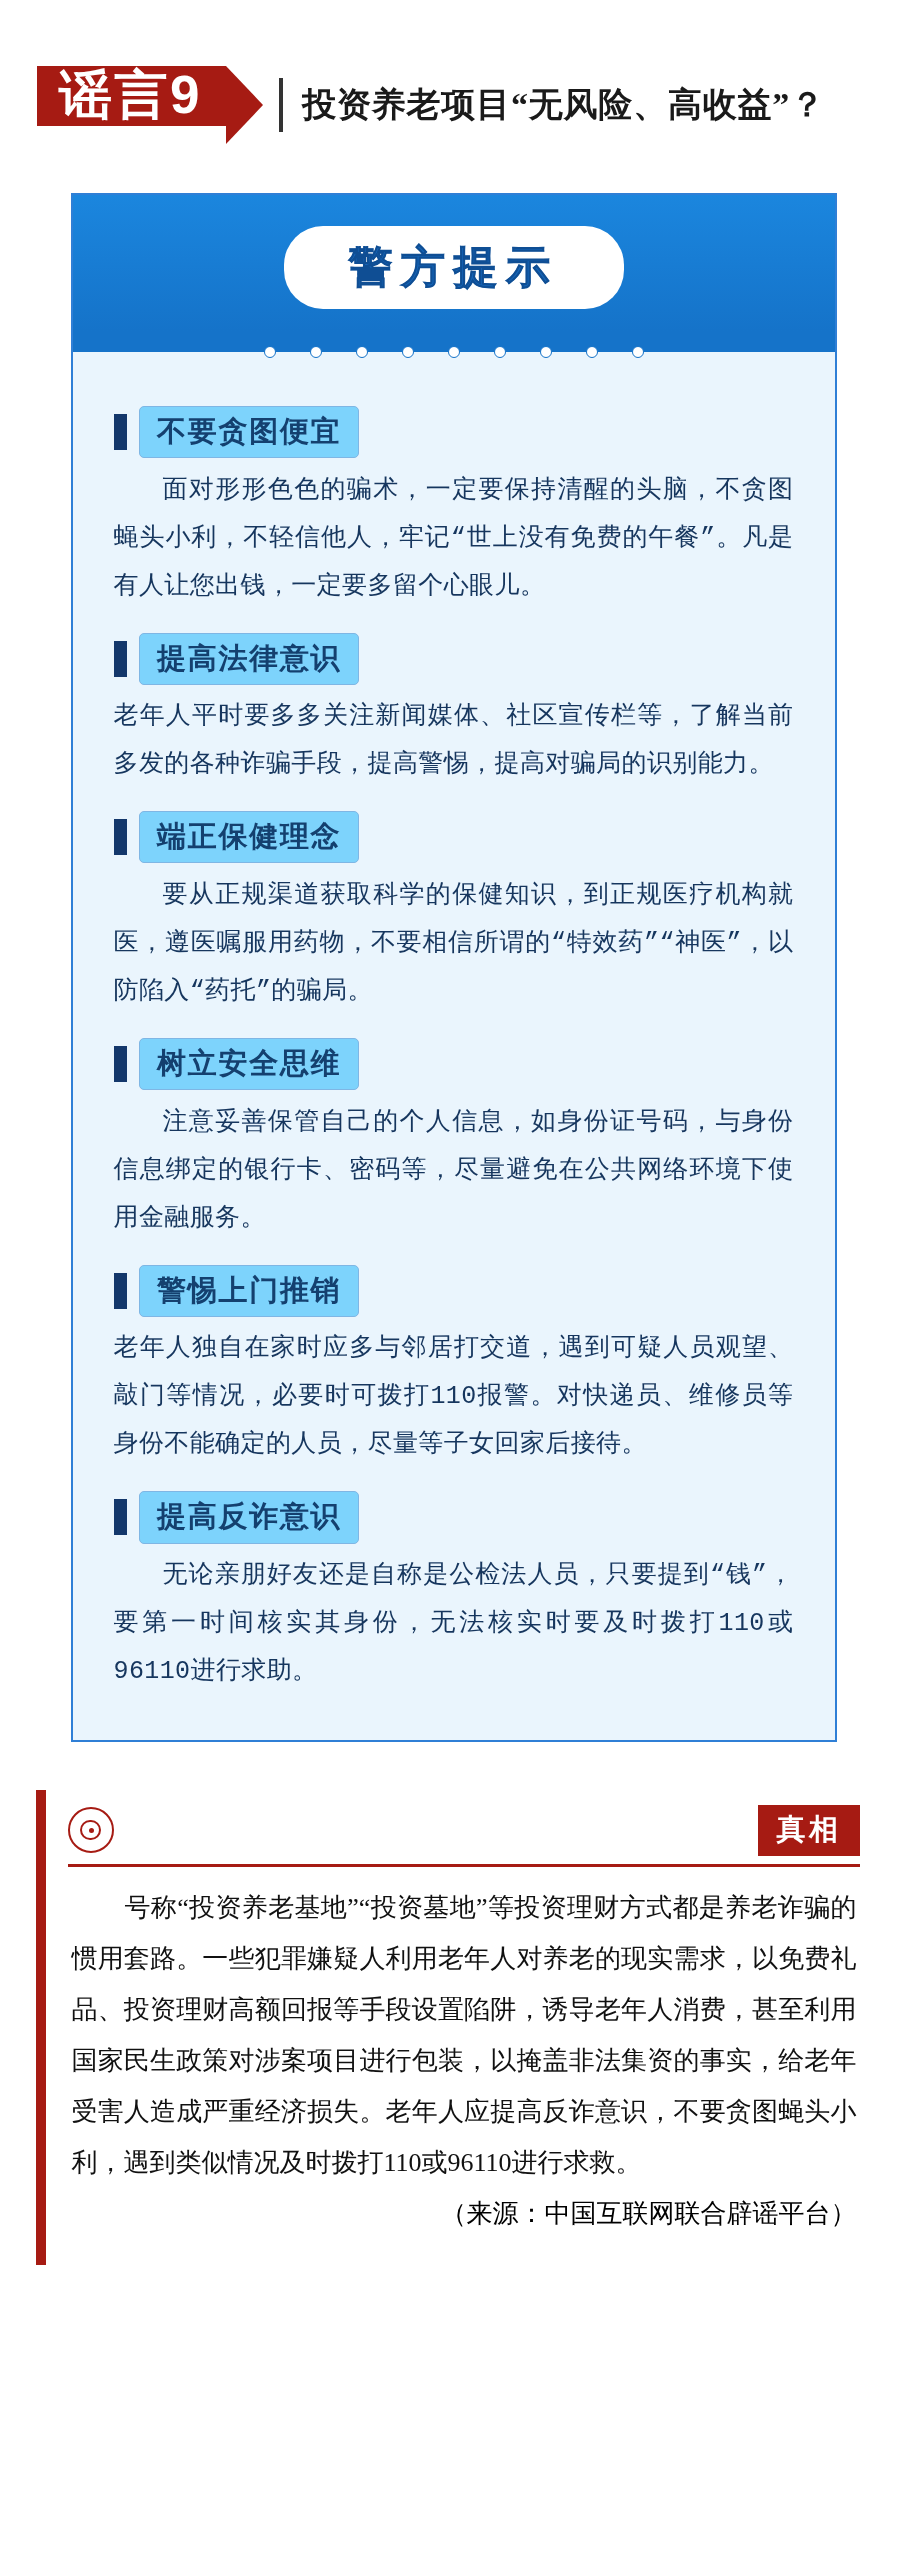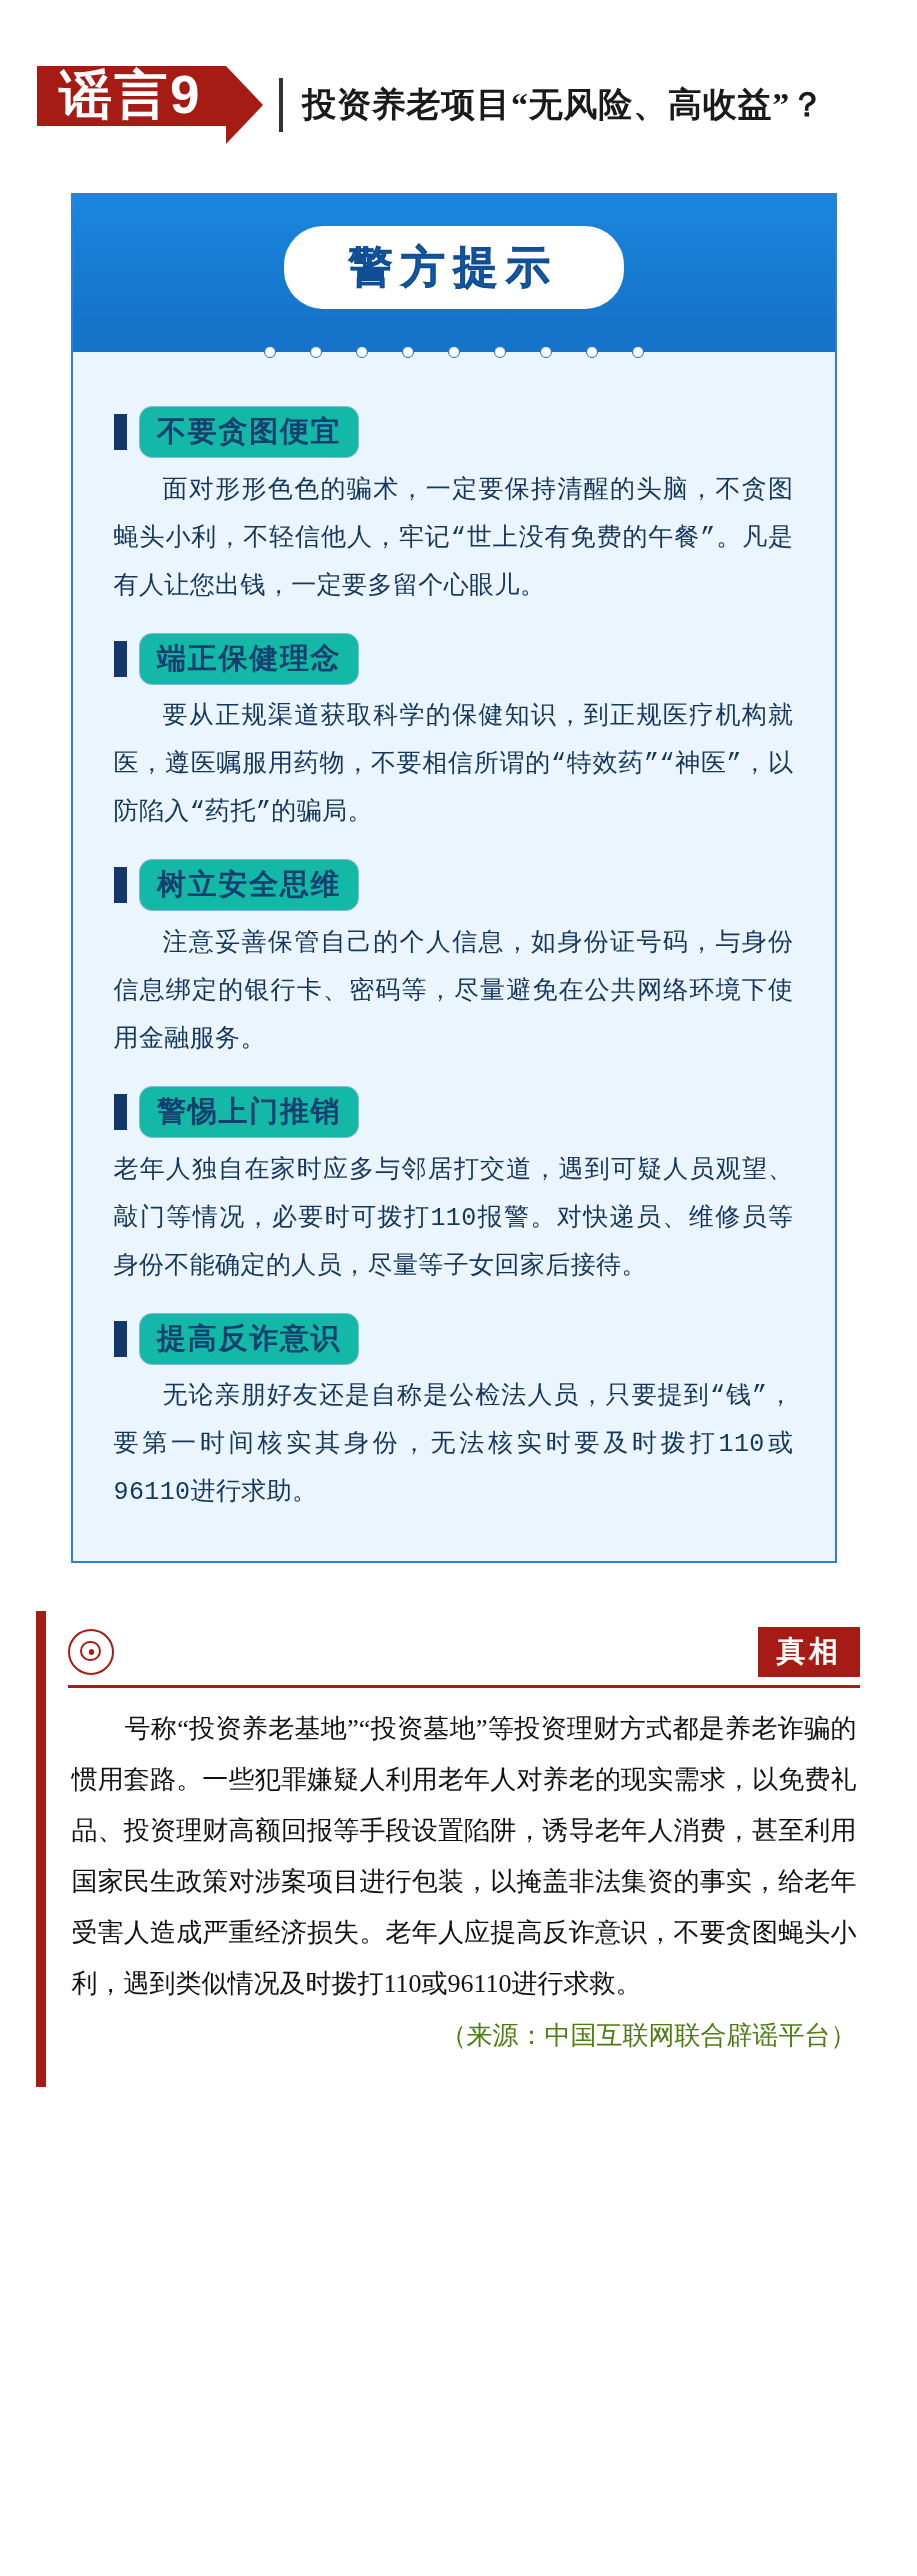--- a/index.html
+++ b/index.html
@@ -131,23 +131,23 @@
     margin: 22px 0 8.5px 0;
   }
   .sec-head .mark {
     width: 13.6px;
     height: 36px;
     background: #13376b;
     margin-right: 12px;
     flex: none;
   }
   .sec-title-box {
-    background: #14b8a6;
+    background: #7dd3fc;
     border: 1.7px solid #7fb6e4;
-    border-radius: 13px;
+    border-radius: 5px;
     padding: 5.1px 17px;
     font-size: 29px;
     font-weight: bold;
     color: #14406f;
     letter-spacing: 1.7px;
     font-family: "Liberation Serif", "DejaVu Serif", serif;
   }
   .sec-text {
     font-size: 25px;
     line-height: 48px;
@@ -223,21 +223,21 @@
     line-height: 51px;
     color: #111111;
     text-align: justify;
     text-indent: 53px;
     font-family: "Liberation Serif", "DejaVu Serif", serif;
   }
   .truth-source {
     padding: 8.5px 25.5px 34px 25.5px;
     font-size: 26px;
     text-align: right;
-    color: #4d7c0f;
+    color: #000000;
     font-family: Liberation Serif, serif;
   }
 </style>
 </head>
 <body>
 
 <div class="page">
 
   <div class="header">
     <div class="rumor-tag">
@@ -271,20 +271,27 @@
       <div class="poster-body">
 
         <div class="sec">
           <div class="sec-head">
             <span class="mark"></span>
             <span class="sec-title-box">不要贪图便宜</span>
           </div>
           <div class="sec-text">面对形形色色的骗术，一定要保持清醒的头脑，不贪图蝇头小利，不轻信他人，牢记“世上没有免费的午餐”。凡是有人让您出钱，一定要多留个心眼儿。</div>
         </div>
 
+        <div class="sec">
+          <div class="sec-head">
+            <span class="mark"></span>
+            <span class="sec-title-box">提高法律意识</span>
+          </div>
+          <div class="sec-text noindent">老年人平时要多多关注新闻媒体、社区宣传栏等，了解当前多发的各种诈骗手段，提高警惕，提高对骗局的识别能力。</div>
+        </div>
 
         <div class="sec">
           <div class="sec-head">
             <span class="mark"></span>
             <span class="sec-title-box">端正保健理念</span>
           </div>
           <div class="sec-text">要从正规渠道获取科学的保健知识，到正规医疗机构就医，遵医嘱服用药物，不要相信所谓的“特效药”“神医”，以防陷入“药托”的骗局。</div>
         </div>
 
         <div class="sec">

